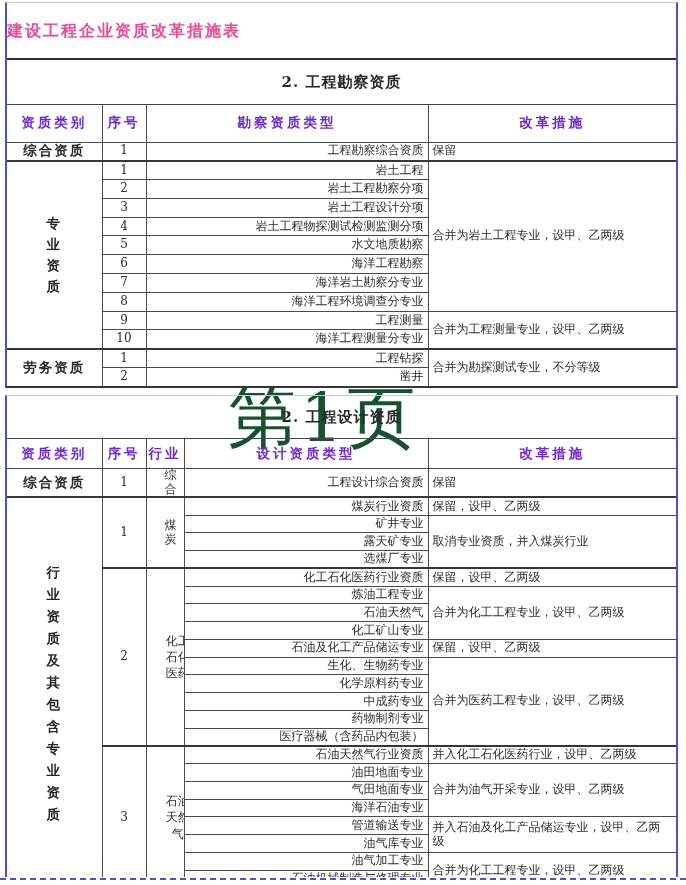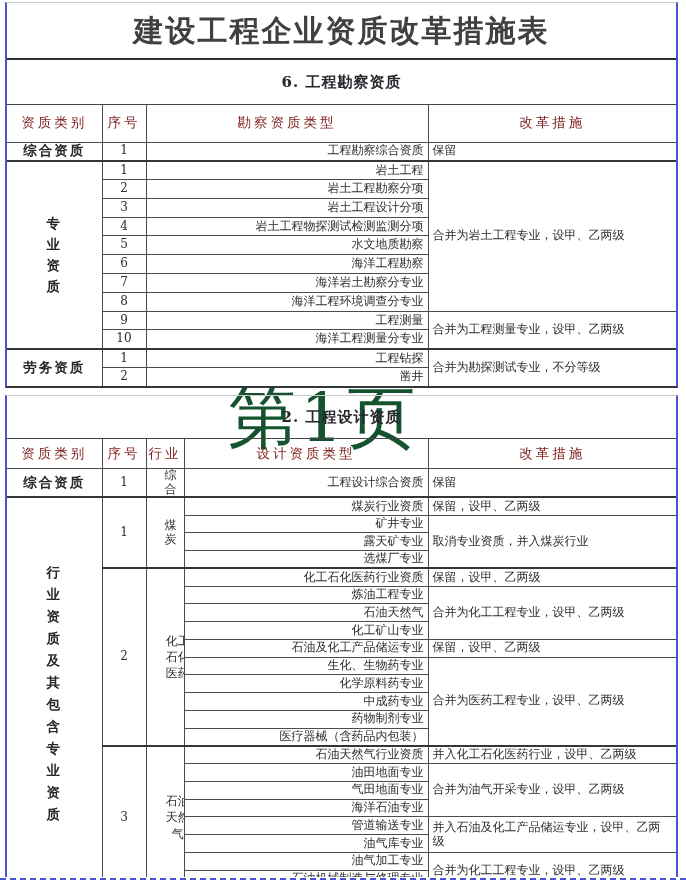--- a/index.html
+++ b/index.html
@@ -19,37 +19,37 @@
 
   .block{
     position:relative;z-index:1;margin-left:5px;width:673px;
     border-left:2px solid #4853d6;border-right:2px solid #4853d6;
     box-sizing:border-box;background:transparent;
   }
   .block1{margin-top:2px;border-top:1px solid #c9c9c9;border-bottom:2px solid #35353c;}
   .block2{margin-top:7px;border-top:1px solid #c9c9c9;height:482px;overflow:hidden;}
 
   .doc-title{
-    height:55px;line-height:55px;text-align:center;
-    font-size:30px;font-weight:bold;letter-spacing:2px;
-    border-bottom:2px solid #2e2e34;color:#404040;
+    height:55px;line-height:55px;text-align:left;
+    font-size:16px;font-weight:bold;letter-spacing:2px;
+    border-bottom:2px solid #2e2e34;color:#ec4899;
   }
   .section-heading{
     text-align:center;font-weight:bold;letter-spacing:1px;
     border-bottom:1px solid #43434b;font-size:15px;color:#26262c;
   }
   .sh1{height:44px;line-height:44px;}
   .sh2{height:42px;line-height:42px;}
 
   table.grid{border-collapse:collapse;width:100%;table-layout:fixed;border:hidden;}
   .grid td,.grid th{
     border:1px solid #4a4a52;padding:0 4px;
     font-size:12px;line-height:1.15;vertical-align:middle;overflow:hidden;
   }
-  .grid th{font-size:13.5px;font-weight:normal;letter-spacing:3px;text-align:center;padding:0;color:#7f1d1d;}
+  .grid th{font-size:13.5px;font-weight:bold;letter-spacing:3px;text-align:center;padding:0;color:#6d28d9;}
   .t1 thead tr{height:37px;}
   .t1 tbody tr{height:18.8px;}
   .t2 thead tr{height:29px;}
   .t2 tbody tr{height:17.75px;}
 
   td.cat{text-align:center;font-weight:bold;font-size:13.5px;letter-spacing:2px;padding:0;color:#26262c;}
   td.no{text-align:center;padding:0;}
   td.ind{text-align:center;padding:0 18px;font-size:12px;}
   td.type{text-align:right;font-size:12px;margin-top:11px;}
   td.measure{font-size:12px;}
@@ -67,21 +67,21 @@
 </style>
 </head>
 <body>
 
 <div class="page">
 
   <div class="watermark">第1页</div>
 
   <div class="block block1">
     <div class="doc-title">建设工程企业资质改革措施表</div>
-    <div class="section-heading sh1">6. 工程勘察资质</div>
+    <div class="section-heading sh1">2. 工程勘察资质</div>
 
     <table class="grid t1">
       <colgroup>
           <col style="width:95px">
           <col style="width:44px">
           <col style="width:282px">
           <col style="width:248px">
         </colgroup>
       <thead>
         <tr>

